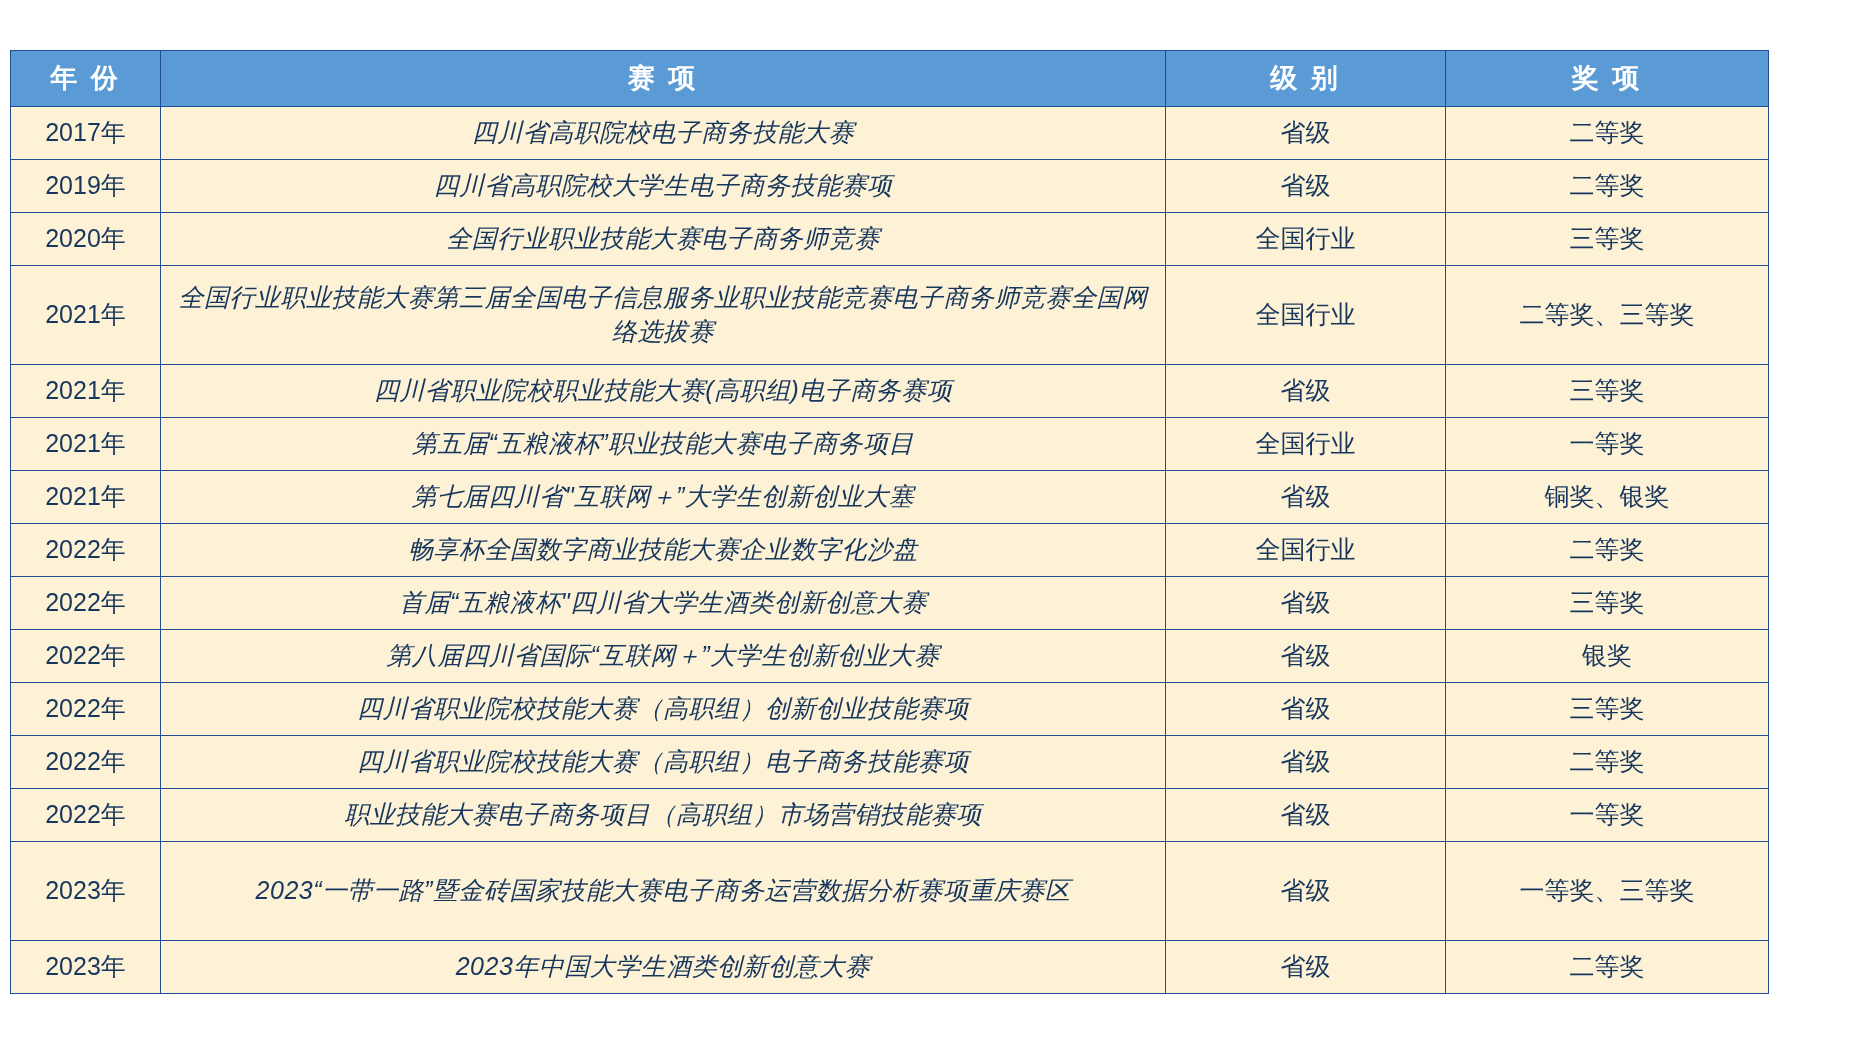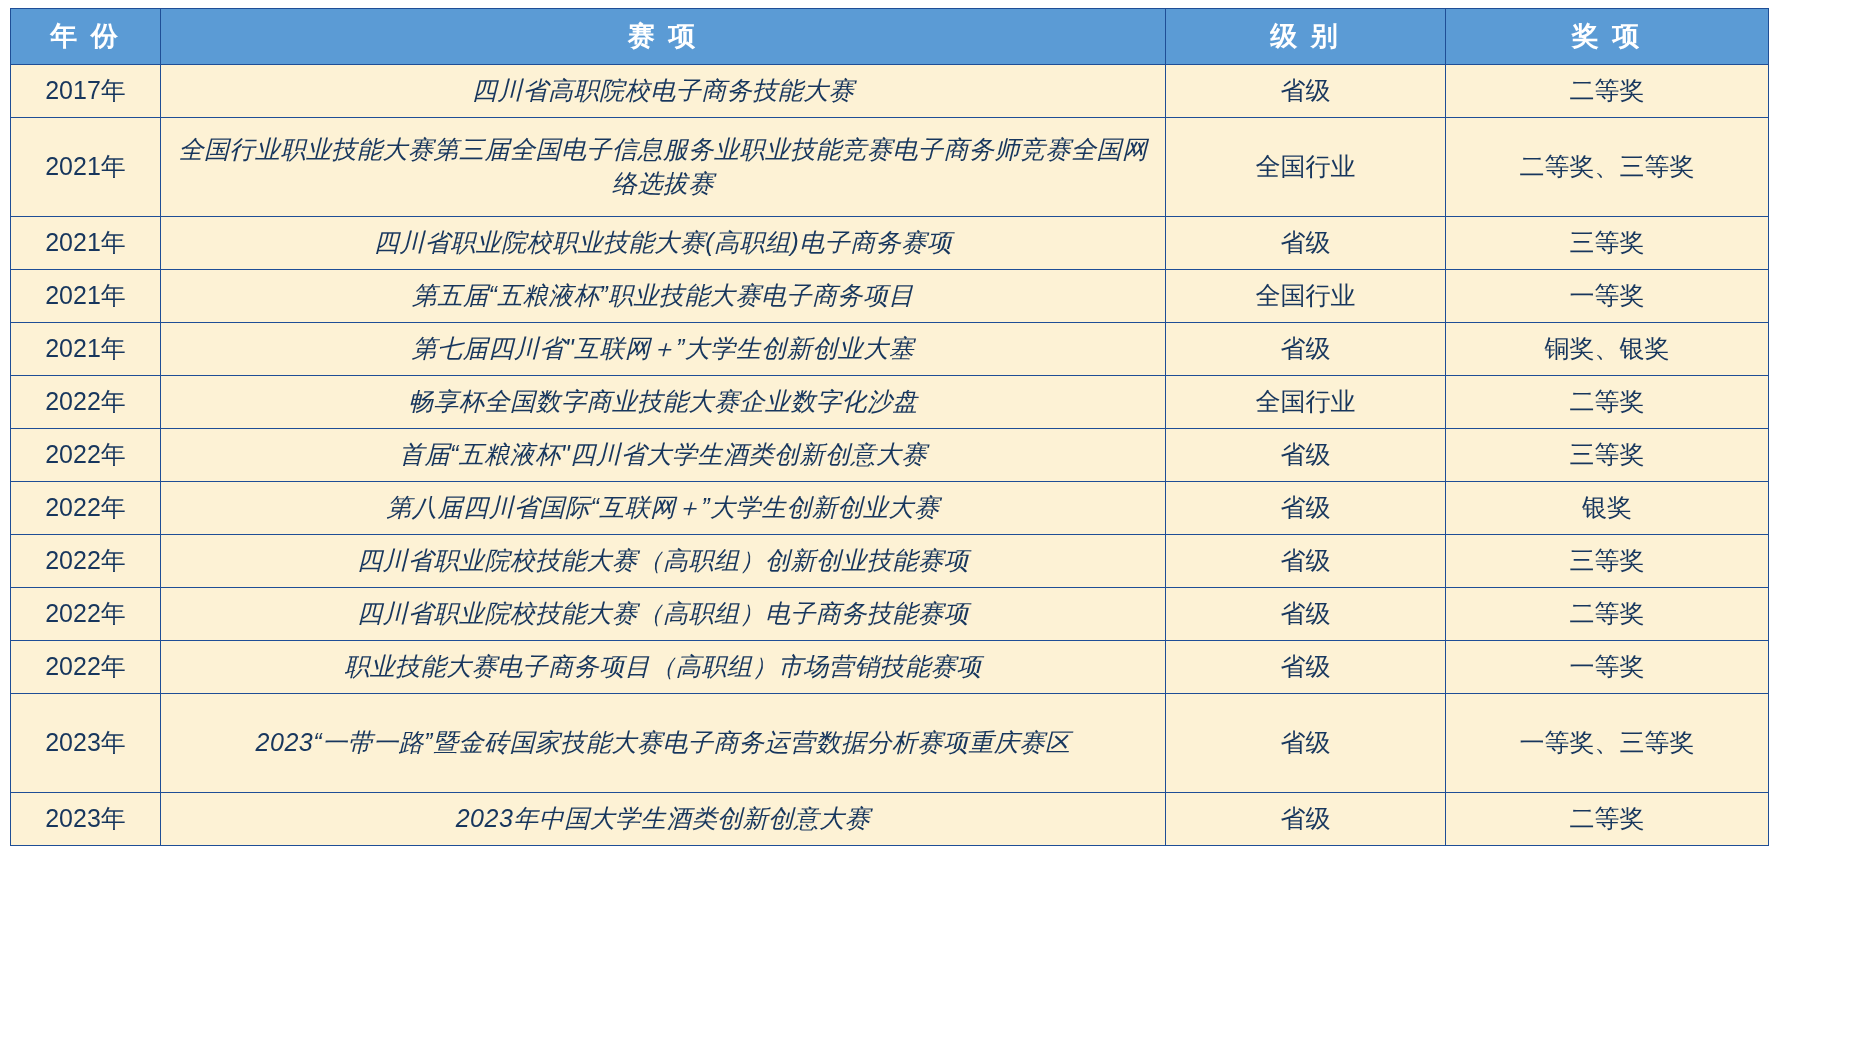--- a/index.html
+++ b/index.html
@@ -13,20 +13,21 @@
     font-family: "Liberation Sans", sans-serif;
   }
   .sheet {
     padding: 8px 10px 0 10px;
     box-sizing: border-box;
   }
   table.award-table {
     border-collapse: collapse;
     width: 1758px;
     table-layout: fixed;
+    margin-top: 42px;
   }
   table.award-table col.c-year  { width: 150px; }
   table.award-table col.c-name  { width: 1005px; }
   table.award-table col.c-level { width: 280px; }
   table.award-table col.c-award { width: 323px; }
 
   table.award-table th,
   table.award-table td {
     border: 1px solid #1f4e96;
     text-align: center;
@@ -74,20 +75,32 @@
         <th>级  别</th>
         <th>奖  项</th>
       </tr>
     </thead>
     <tbody>
       <tr>
         <td>2017年</td>
         <td class="name-cell">四川省高职院校电子商务技能大赛</td>
         <td>省级</td>
         <td>二等奖</td>
+      </tr>
+      <tr>
+        <td>2019年</td>
+        <td class="name-cell">四川省高职院校大学生电子商务技能赛项</td>
+        <td>省级</td>
+        <td>二等奖</td>
+      </tr>
+      <tr>
+        <td>2020年</td>
+        <td class="name-cell">全国行业职业技能大赛电子商务师竞赛</td>
+        <td>全国行业</td>
+        <td>三等奖</td>
       </tr>
       <tr class="tall">
         <td>2021年</td>
         <td class="name-cell">全国行业职业技能大赛第三届全国电子信息服务业职业技能竞赛电子商务师竞赛全国网络选拔赛</td>
         <td>全国行业</td>
         <td>二等奖、三等奖</td>
       </tr>
       <tr>
         <td>2021年</td>
         <td class="name-cell">四川省职业院校职业技能大赛(高职组)电子商务赛项</td>

